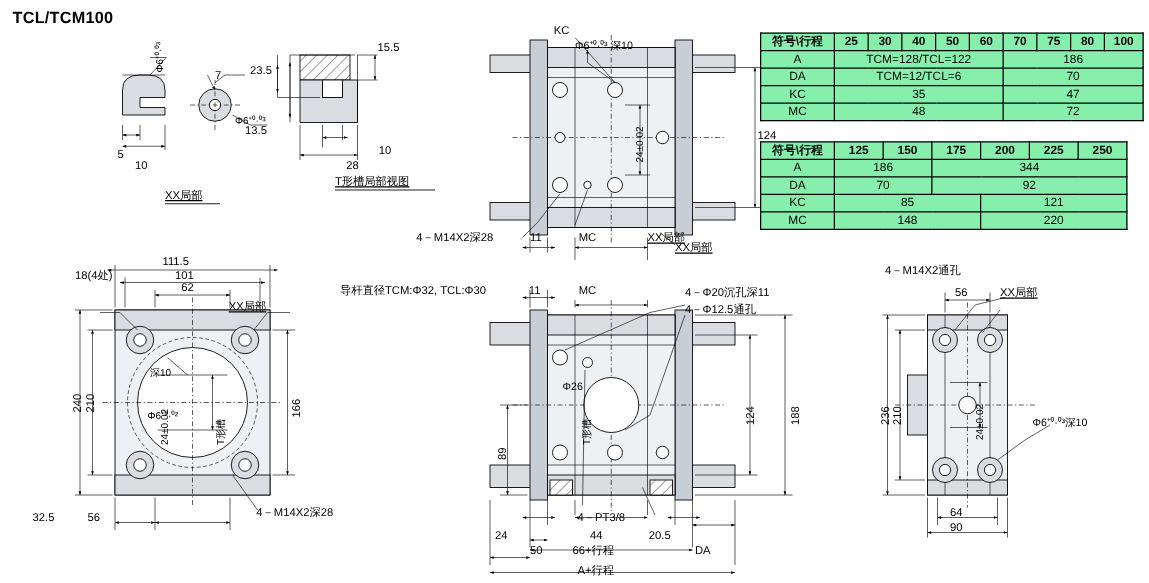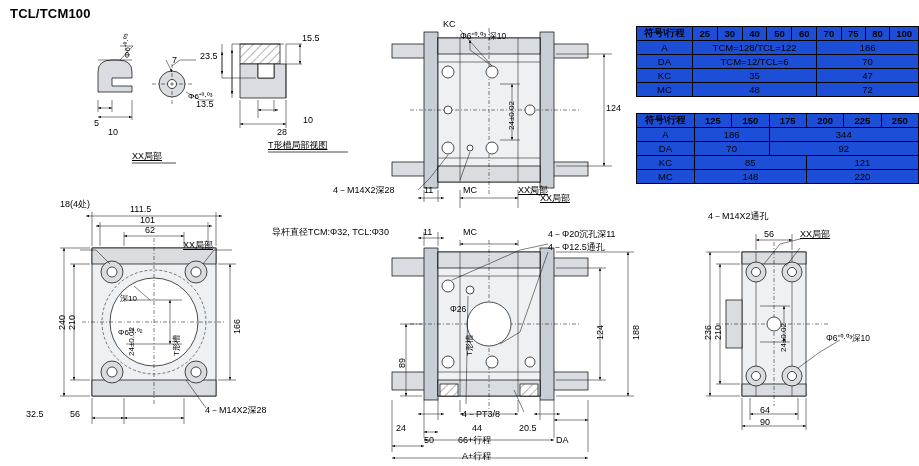--- a/index.html
+++ b/index.html
@@ -36,22 +36,21 @@
   .lbl.u { text-decoration: underline; }
   .lbl.rot90 {
     transform-origin: left top;
     transform: rotate(-90deg);
   }
   .tbl {
     position: absolute;
     border-collapse: collapse;
     font-size: 9.5px;
     color: #000;
-    background: #1d4ed8;
-    margin-left: 28px;
+    background: #86efac;
   }
   .tbl td, .tbl th {
     border: 1px solid #000;
     text-align: center;
     padding: 0 2px;
     height: 13px;
     font-weight: normal;
     white-space: nowrap;
   }
   .tbl th { font-weight: bold; }
@@ -390,21 +389,21 @@
   <div class="lbl" style="left:460px; top:32px; font-size:8.5px;">Φ6⁺⁰·⁰³ 深10</div>
   <div class="lbl" style="left:606px; top:104px;">124</div>
   <div class="lbl rot90" style="left:508px; top:130px; font-size:8px;">24±0.02</div>
   <div class="lbl" style="left:424px; top:186px;">11</div>
   <div class="lbl" style="left:463px; top:186px;">MC</div>
   <div class="lbl u" style="left:518px; top:186px;">XX局部</div>
   <div class="lbl" style="left:333px; top:186px;">4－M14X2深28</div>
 
   <div class="lbl" style="left:130px; top:205px;">111.5</div>
   <div class="lbl" style="left:140px; top:216px;">101</div>
-  <div class="lbl" style="left:60px; top:200px;">18(4处)</div>
+  <div class="lbl" style="left:60px; top:216px;">18(4处)</div>
   <div class="lbl" style="left:145px; top:226px;">62</div>
   <div class="lbl u" style="left:183px; top:241px;">XX局部</div>
   <div class="lbl rot90" style="left:58px; top:330px;">240</div>
   <div class="lbl rot90" style="left:68px; top:330px;">210</div>
   <div class="lbl rot90" style="left:233px; top:334px;">166</div>
   <div class="lbl" style="left:118px; top:285px; font-size:8px;margin-top:44px;">Φ6⁺⁰·⁰²</div>
   <div class="lbl" style="left:120px; top:295px; font-size:8px;">深10</div>
   <div class="lbl rot90" style="left:128px; top:356px; font-size:8px;">24±0.02</div>
   <div class="lbl rot90" style="left:173px; top:356px; font-size:8px;">T形槽</div>
   <div class="lbl" style="left:26px; top:410px;">32.5</div>

